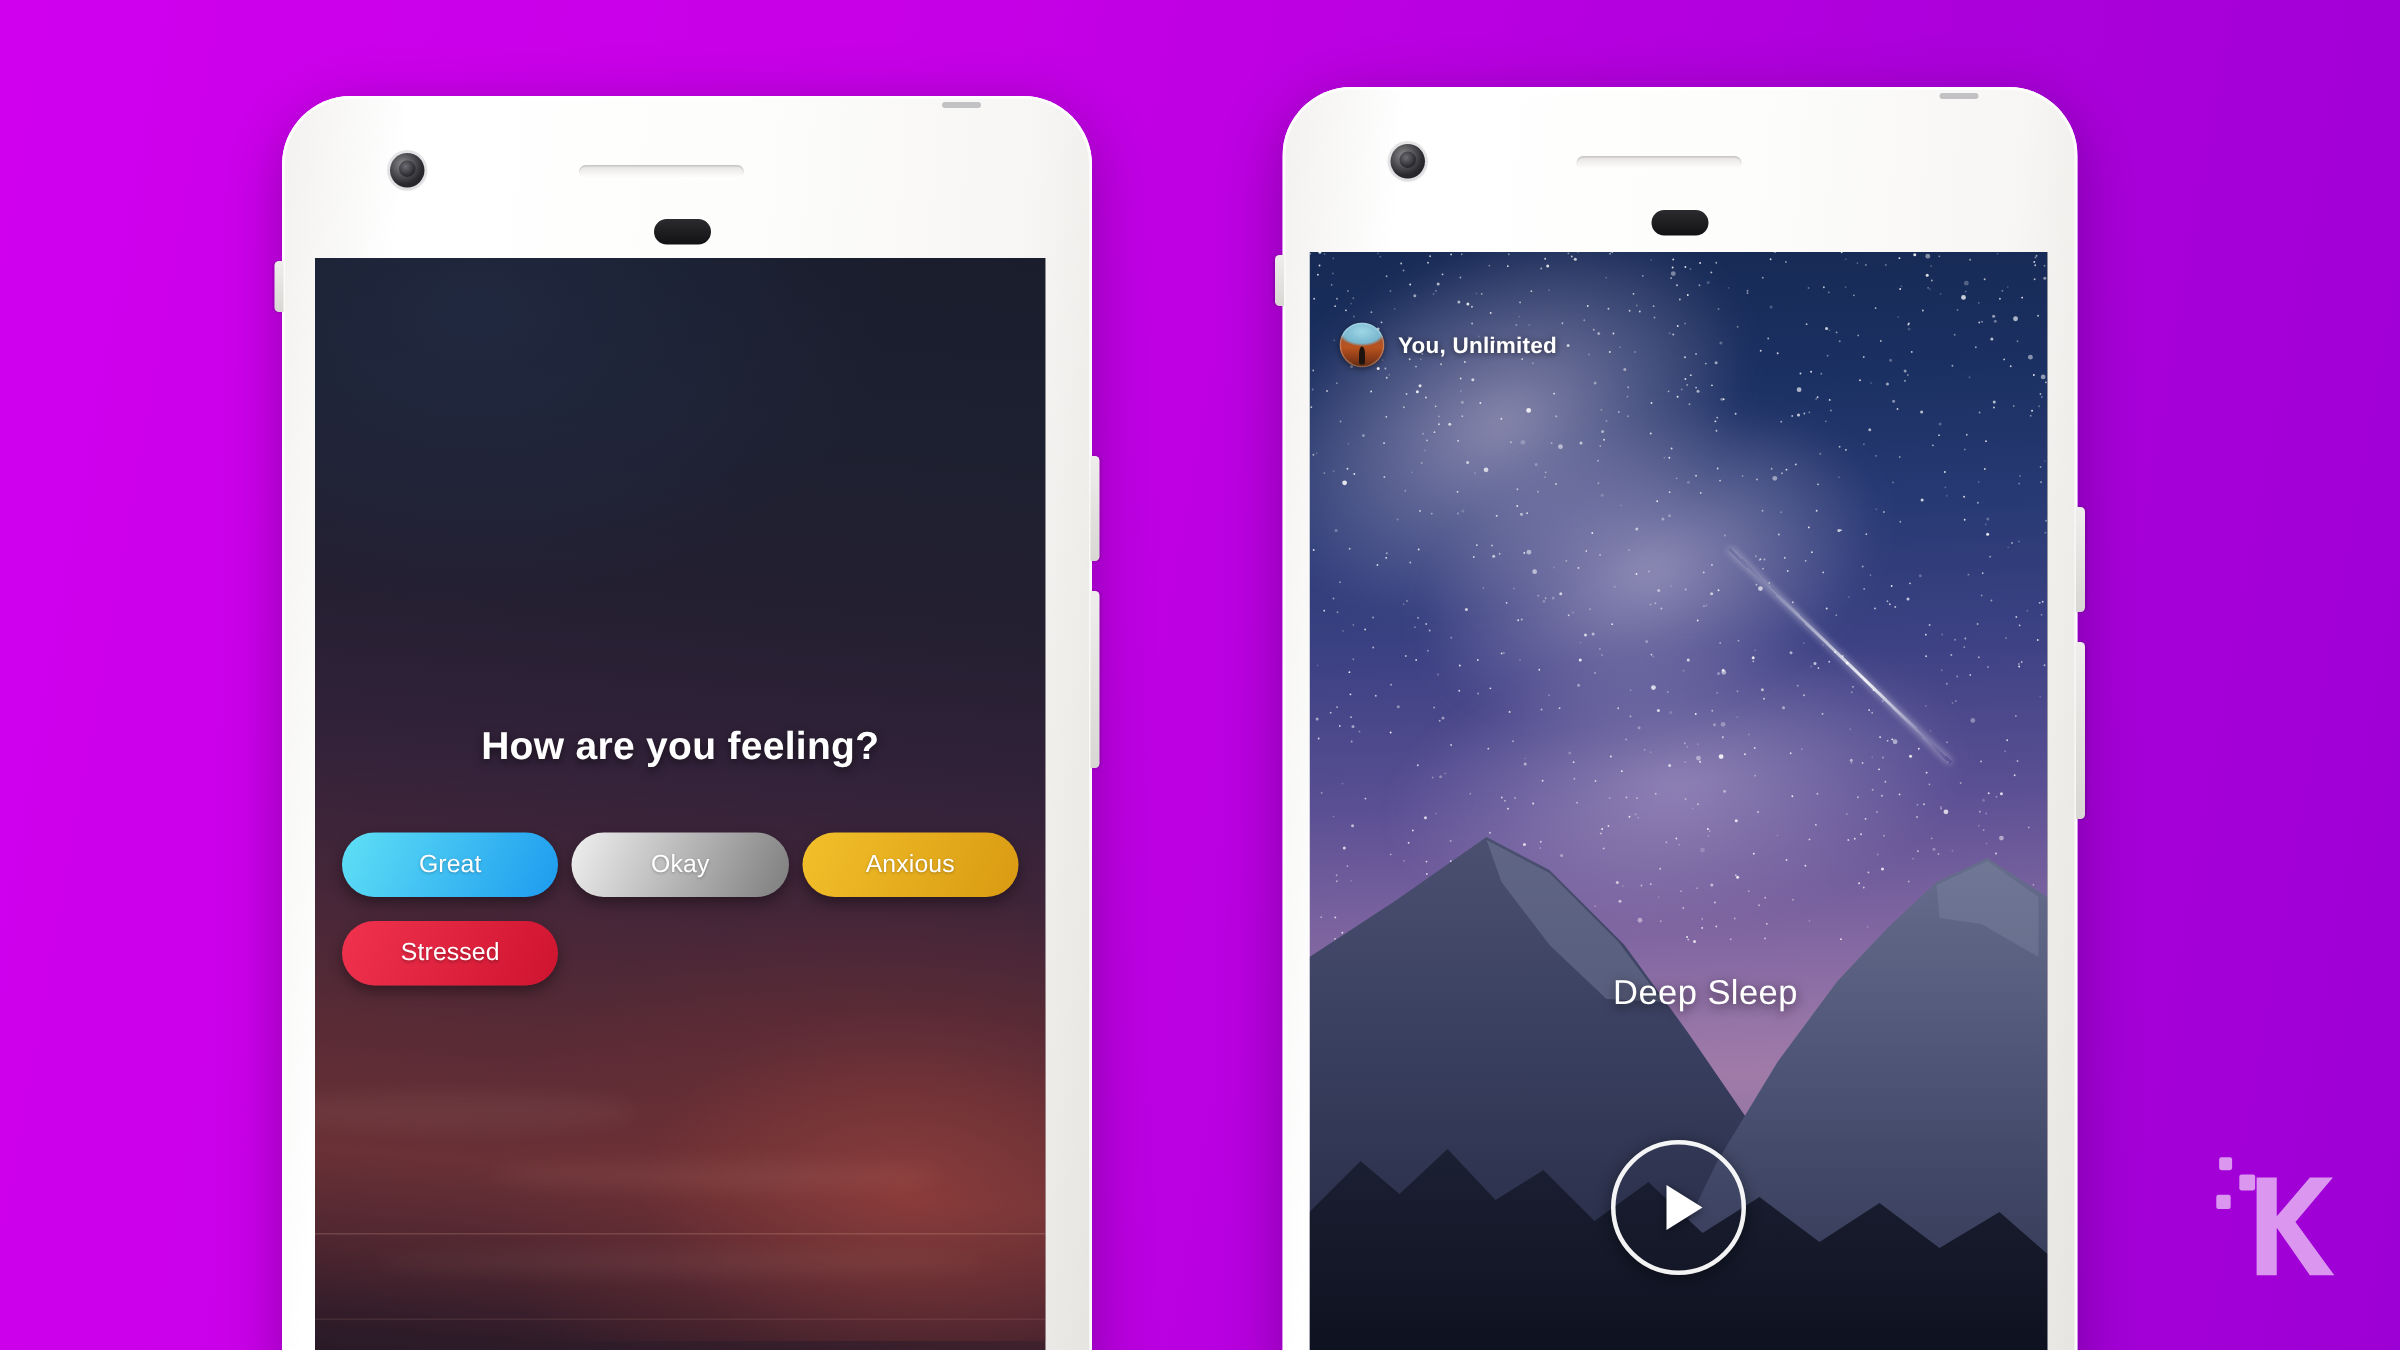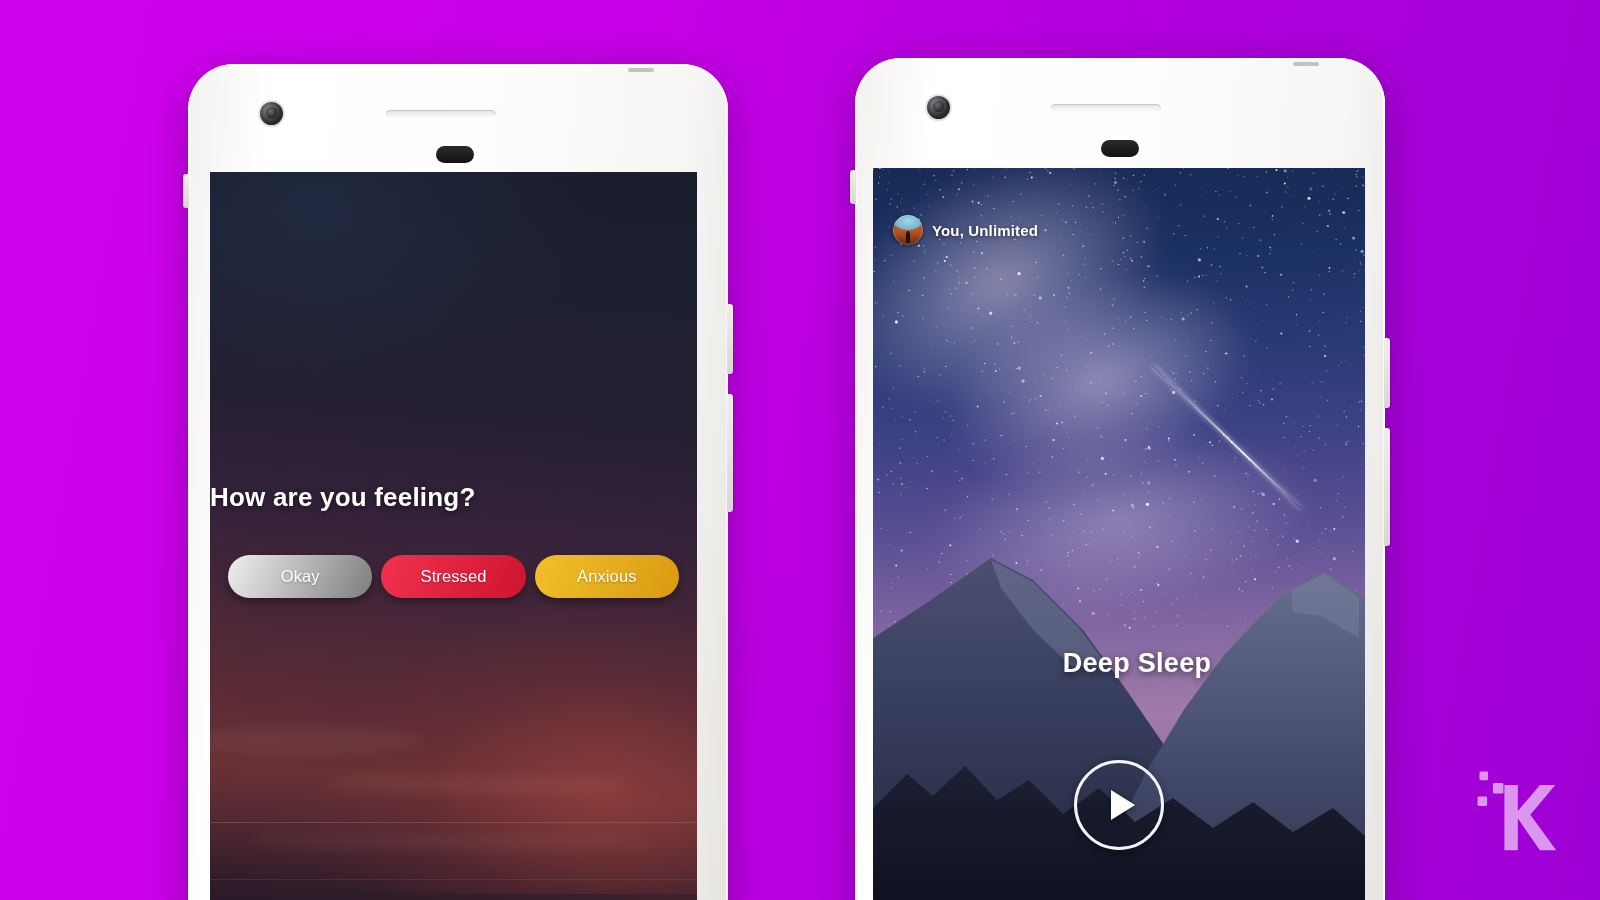--- a/index.html
+++ b/index.html
@@ -133,21 +133,21 @@
     background:linear-gradient(90deg, rgba(255,255,255,0) 0%, rgba(255,255,255,.92) 62%, rgba(255,255,255,0) 100%);
     transform-origin:left center;
     box-shadow:0 0 5px rgba(255,255,255,.7);
   }
   .mountain{
     position:absolute; bottom:0; left:0; width:100%; height:100%;
   }
 
   
   .heading{
-    position:absolute; width:100%; text-align:left;
+    position:absolute; width:100%; text-align:center;
     color:#fff; font-size:26px; font-weight:bold; letter-spacing:.2px;
     text-shadow:0 2px 6px rgba(0,0,0,.55);
   }
 
   
   .mood-grid{
     position:absolute; left:18px; right:18px;
     display:grid; grid-template-columns:repeat(3,1fr);
     gap:16px 9px;
   }
@@ -177,21 +177,21 @@
   .avatar::after{
     content:""; position:absolute; left:42%; top:52%; width:16%; height:42%;
     background:#1d1410; border-radius:40% 40% 20% 20%;
   }
   .profile-name{
     color:#fff; font-size:15px; font-weight:bold; letter-spacing:.15px;
     text-shadow:0 1px 4px rgba(0,0,0,.6);
   }
   .track-title{
     position:absolute; width:100%; text-align:center;
-    color:#fff; font-size:27px; font-weight:700; letter-spacing:.3px;
+    color:#fff; font-size:23px; font-weight:400; letter-spacing:.3px;
     text-shadow:0 2px 7px rgba(0,0,0,.6);
     padding-left:36px;
   }
   .track-meta{
     position:absolute; width:100%;
     display:flex; align-items:center; justify-content:center; gap:9px;
     color:#fff; font-size:14.5px; font-weight:500;
     text-shadow:0 1px 5px rgba(0,0,0,.65);
   }
   .meta-dot{
@@ -238,23 +238,24 @@
       <div class="dusk-glow"></div>
       <div class="cloud" style="left:-6%; top:74%; width:50%;  height:26px;"></div>
       <div class="cloud" style="left:24%; top:80%; width:62%;  height:20px;"></div>
       <div class="cloud" style="left:8%;  top:88%; width:84%;  height:16px;"></div>
       <div class="horizon" style="top:86.5%;"></div>
       <div class="horizon" style="top:94%; background:rgba(255,190,170,.10);"></div>
 
       <div class="heading" style="top:310px;">How are you feeling?</div>
 
       <div class="mood-grid" id="mood-grid" style="top:383px;">
+          <button class="mood-btn" style="background: linear-gradient(115deg, rgb(95, 224, 245) 0%, rgb(29, 155, 239) 100%);">Great</button>
           <button class="mood-btn" style="background: linear-gradient(115deg, rgb(240, 240, 240) 0%, rgb(125, 125, 125) 100%); color: rgb(255, 255, 255);">Okay</button>
+          <button class="mood-btn" style="background: linear-gradient(115deg, rgb(242, 192, 42) 0%, rgb(217, 154, 18) 100%);">Anxious</button>
           <button class="mood-btn" style="background: linear-gradient(115deg, rgb(240, 50, 78) 0%, rgb(207, 20, 48) 100%);">Stressed</button>
-          <button class="mood-btn" style="background: linear-gradient(115deg, rgb(242, 192, 42) 0%, rgb(217, 154, 18) 100%);">Anxious</button>
         </div>
     </div>
   </div>
 
   <div class="phone right">
     <div class="rim"></div>
     <div class="antenna" style="right:66px;"></div>
     <div class="cam" style="left:72px; top:38px;"></div>
     <div class="earpiece" style="left:196px; top:46px; width:110px;"></div>
     <div class="sensor-pill" style="left:246px; top:82px;"></div>

